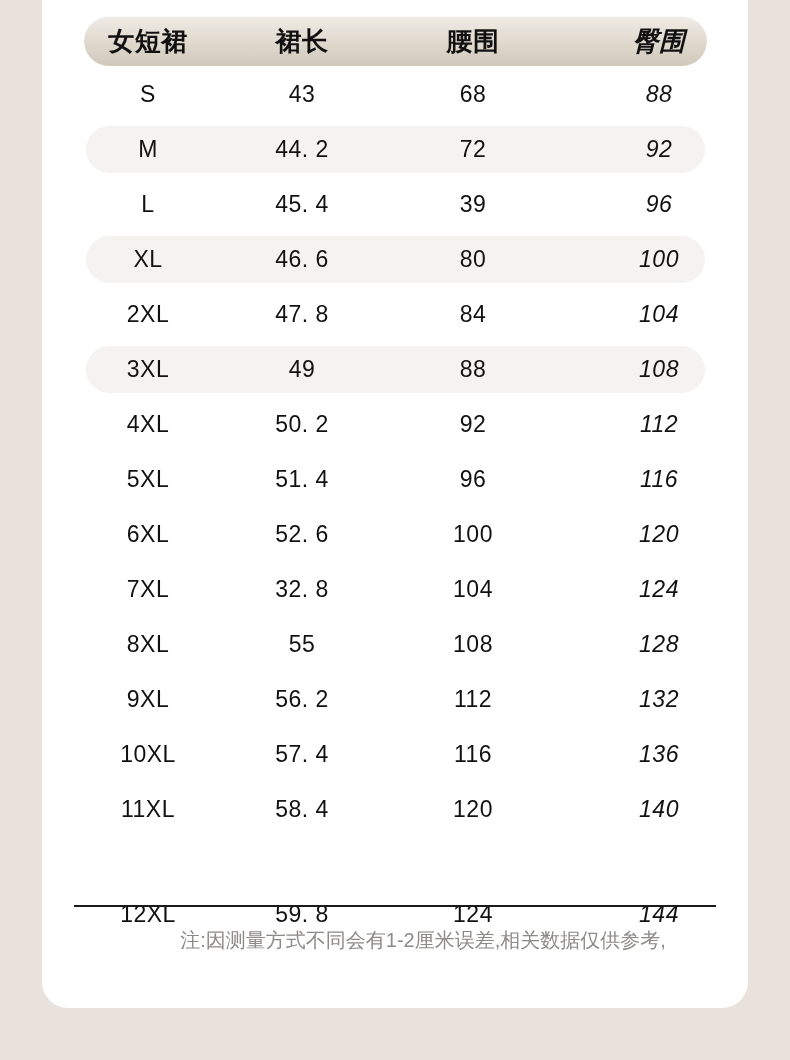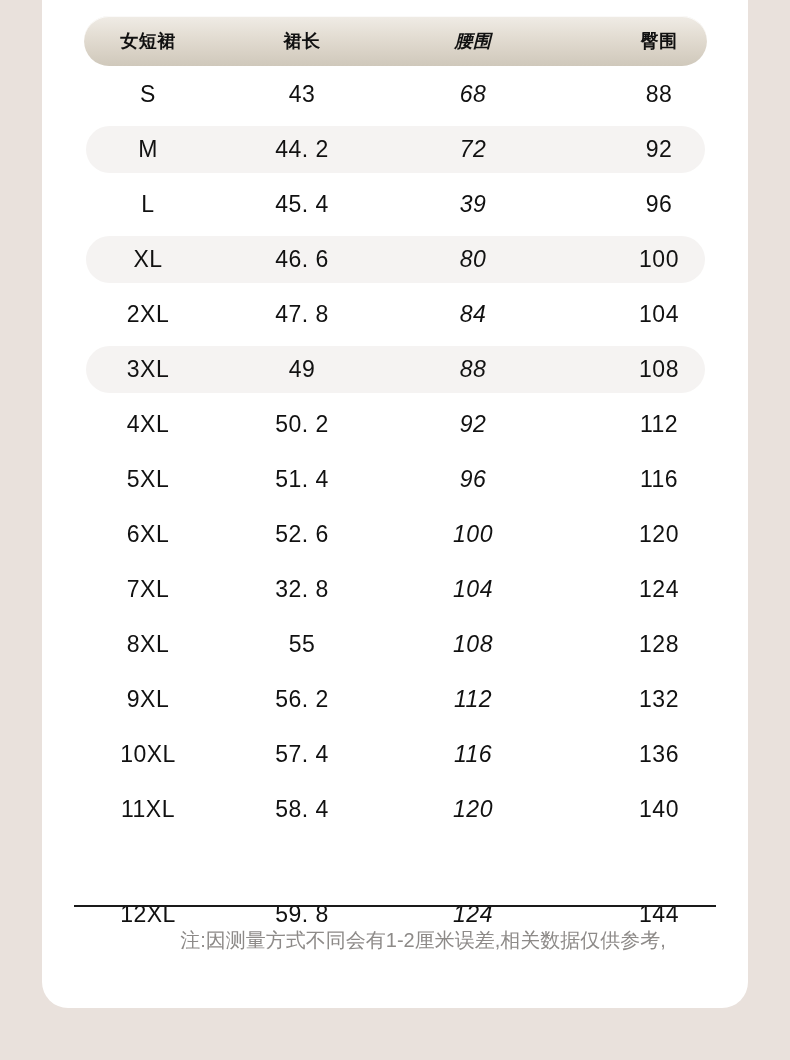--- a/index.html
+++ b/index.html
@@ -51,22 +51,22 @@
     color: #111111;
     font-size: 23px;
     letter-spacing: 0.5px;
     transform: translateX(-50%);
     font-family: "Liberation Sans Narrow", "Liberation Sans", "DejaVu Sans Condensed", sans-serif;
   }
 
   
   .c0 { left: 106px; }
   .c1 { left: 260px; }
-  .c2 { left: 431px; font-style: italic; }
-  .c3 { left: 617px; }
+  .c2 { left: 431px; }
+  .c3 { left: 617px; font-style: italic; }
 
   
   #header-row {
     top: 16px;
     height: 50px;
   }
   #header-pill {
     position: absolute;
     left: 42px;
     top: 0;
@@ -75,21 +75,21 @@
     border-radius: 25px;
     background: linear-gradient(180deg,
         #f0ece6 0%,
         #e4ded4 38%,
         #d9d2c6 72%,
         #cfc8bb 100%);
     box-shadow: inset 0 1px 0 rgba(255,255,255,0.75);
   }
   #header-row .cell {
     font-weight: bold;
-    font-size: 18px;
+    font-size: 26px;
     color: #111111;
     z-index: 2;
     font-family: "Liberation Sans", "DejaVu Sans", sans-serif;
   }
 
   
   .stripe {
     position: absolute;
     left: 44px;
     top: 0;

